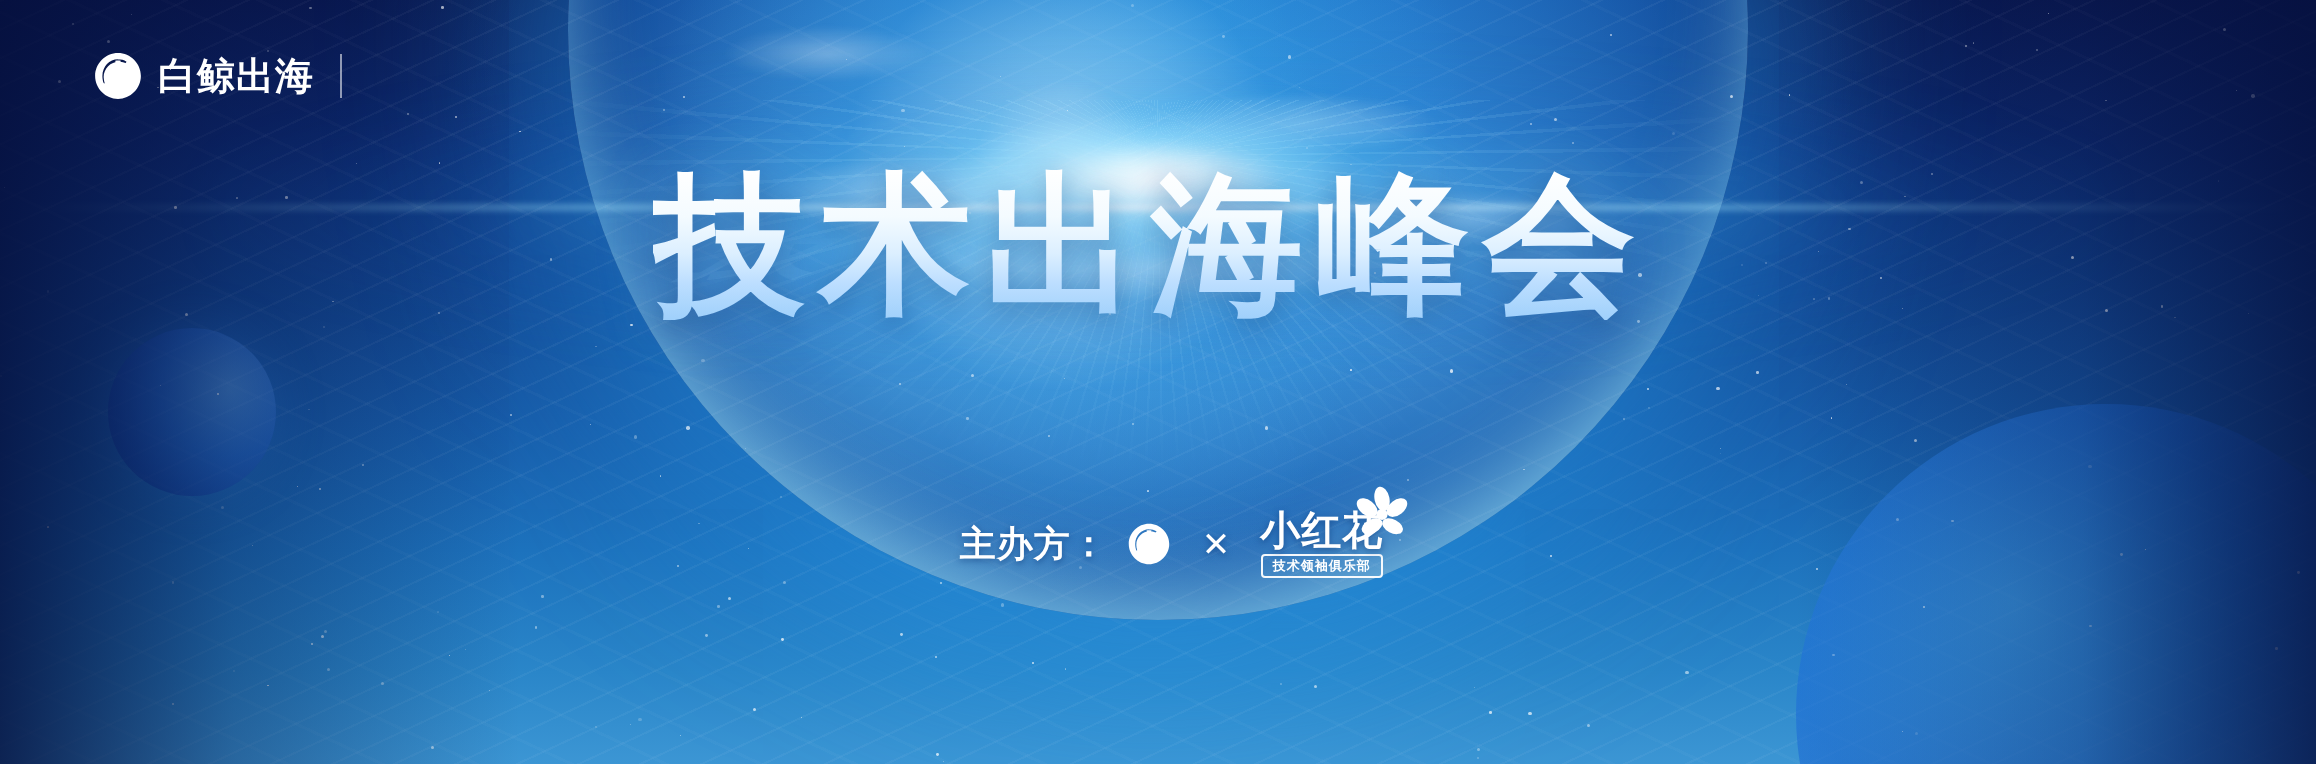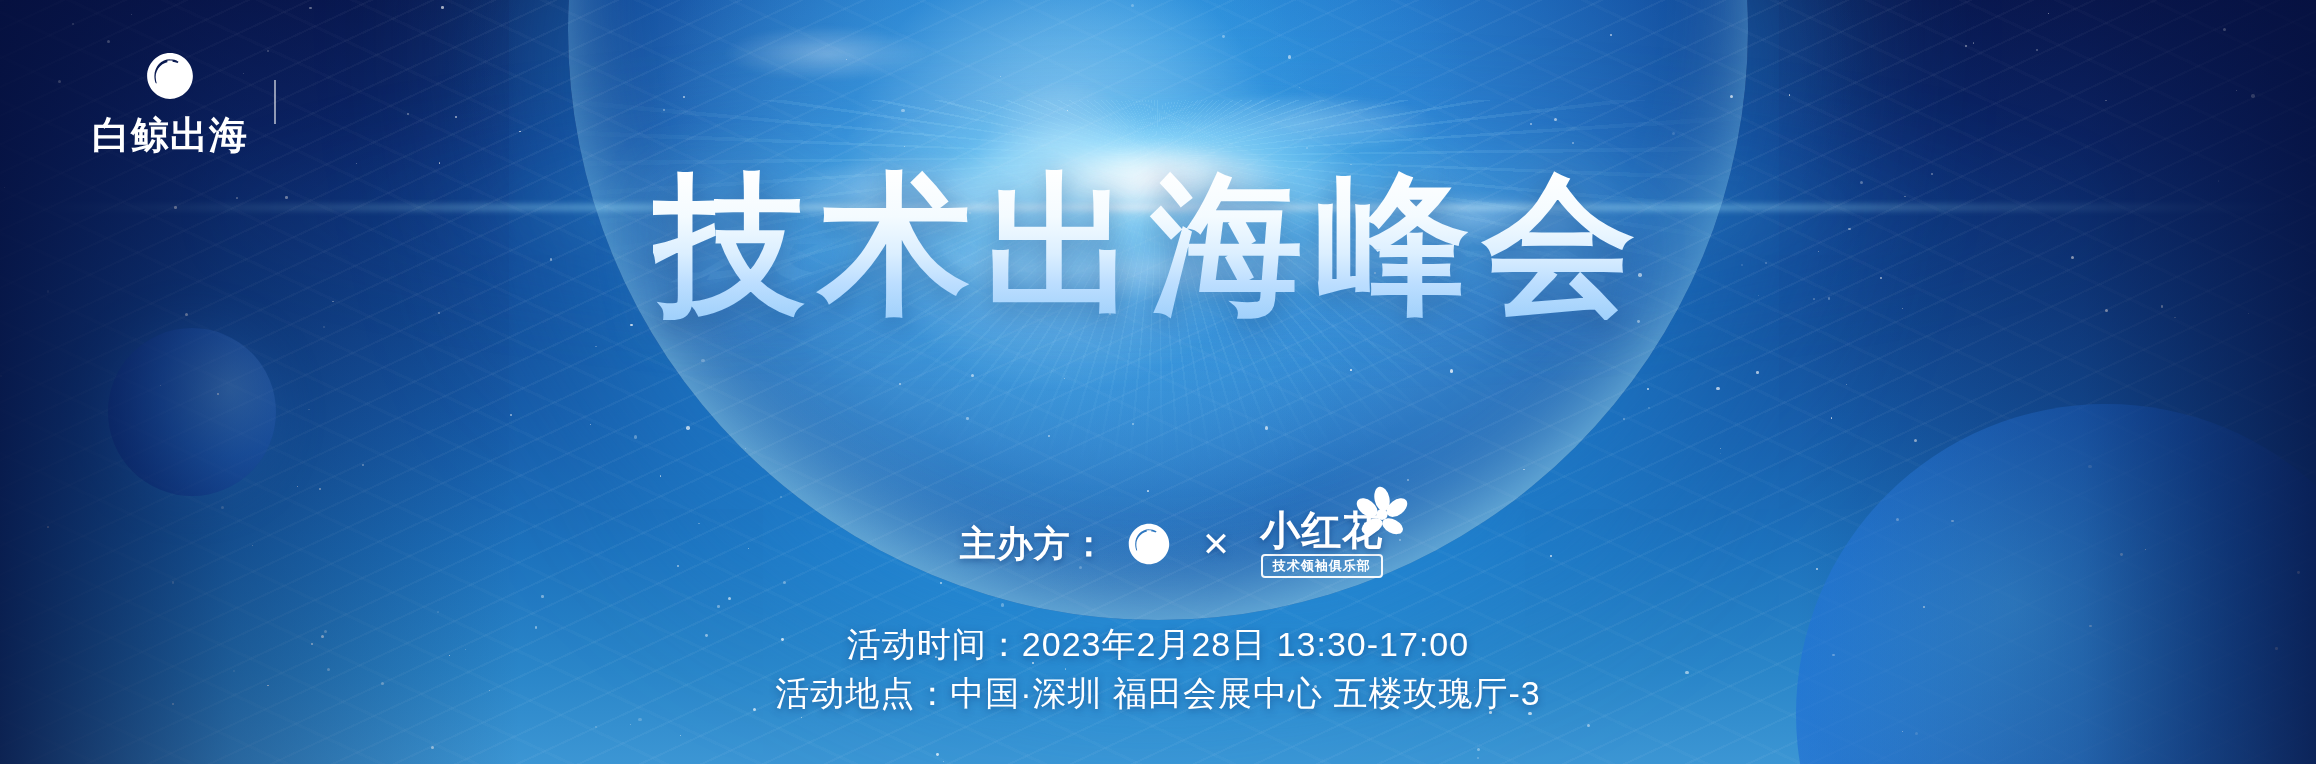--- a/index.html
+++ b/index.html
@@ -149,21 +149,21 @@
     mask-image:linear-gradient(180deg, rgba(0,0,0,0) 0%, rgba(0,0,0,0.55) 45%, rgba(0,0,0,1) 100%);
     overflow:hidden;
   }
 
   
   .header-logos {
     position:absolute; left:92px; top:50px;
     display:flex; align-items:center; gap:26px;
     z-index:30;
   }
-  .brand-lockup { display:flex; align-items:center; gap:14px;flex-direction:column; }
+  .brand-lockup { display:flex; align-items:center; gap:14px; }
   .whale-mark { width:52px; height:52px; flex:0 0 auto; display:block; }
   .brand-cn {
     font-size:38px; font-weight:bold; color:#ffffff; letter-spacing:1px;
     line-height:1;
   }
   .logo-divider { width:2px; height:44px; background:rgba(255,255,255,0.55); }
   .gtc-block { display:flex; flex-direction:column; gap:4px; }
   .gtc-row { display:flex; align-items:baseline; }
   .gtc-main {
     font-size:40px; font-weight:bold; color:#ffffff;
@@ -534,18 +534,14 @@
             <ellipse cx="34" cy="68" rx="11" ry="18" transform="rotate(-118 34 68)"></ellipse>
             <ellipse cx="26" cy="38" rx="12" ry="19" transform="rotate(-52 26 38)"></ellipse>
             <circle cx="50" cy="49" r="9"></circle>
           </g>
         </svg>
       </span>
       <span class="xhh-pill">技术领袖俱乐部</span>
     </span>
   </div>
 
-  <div class="details">
-    <div class="detail-line">活动时间：2023年2月28日 13:30-17:00</div>
-    <div class="detail-line">活动地点：中国·深圳 福田会展中心 五楼玫瑰厅-3</div>
-  </div>
 
 </div>
 
 </body></html>

